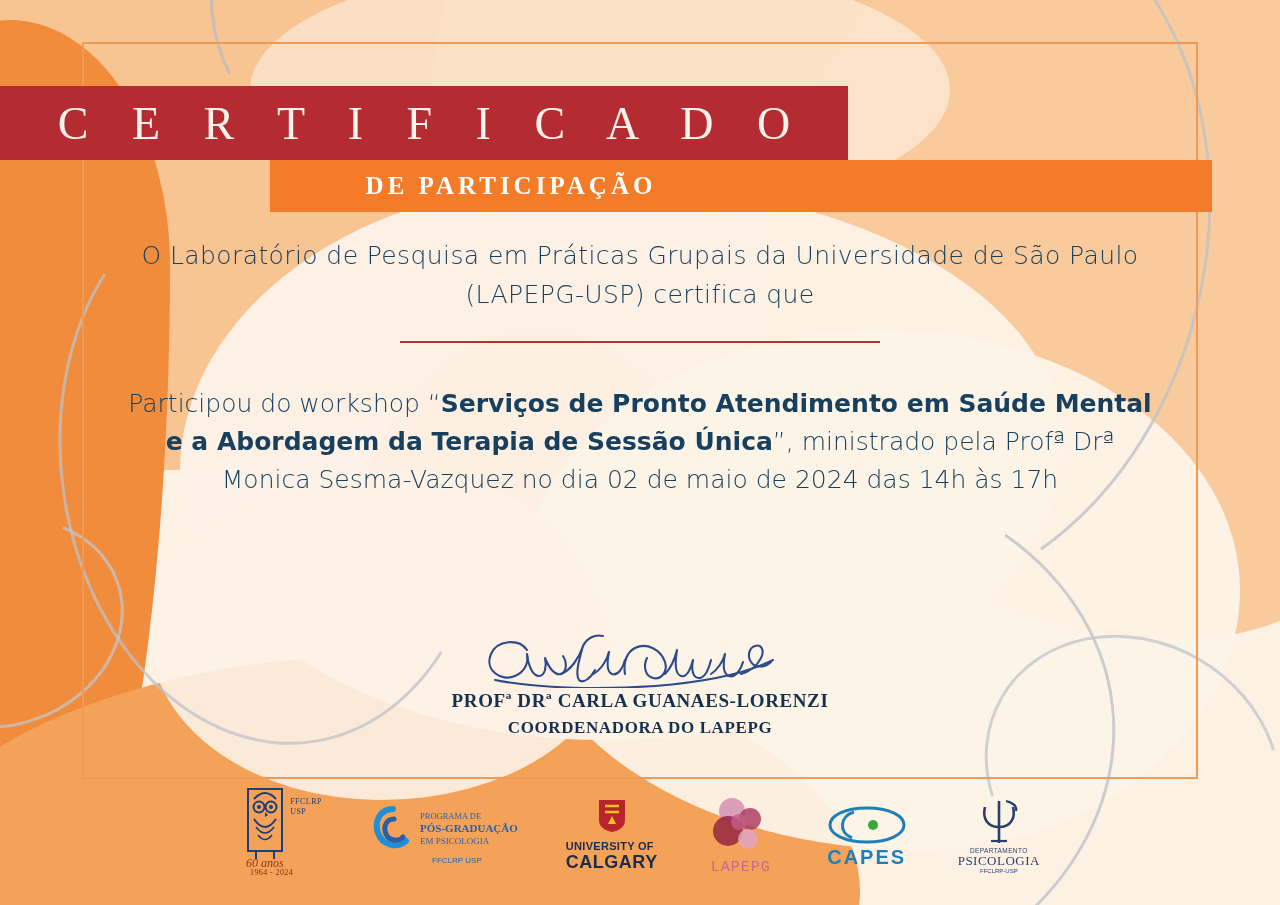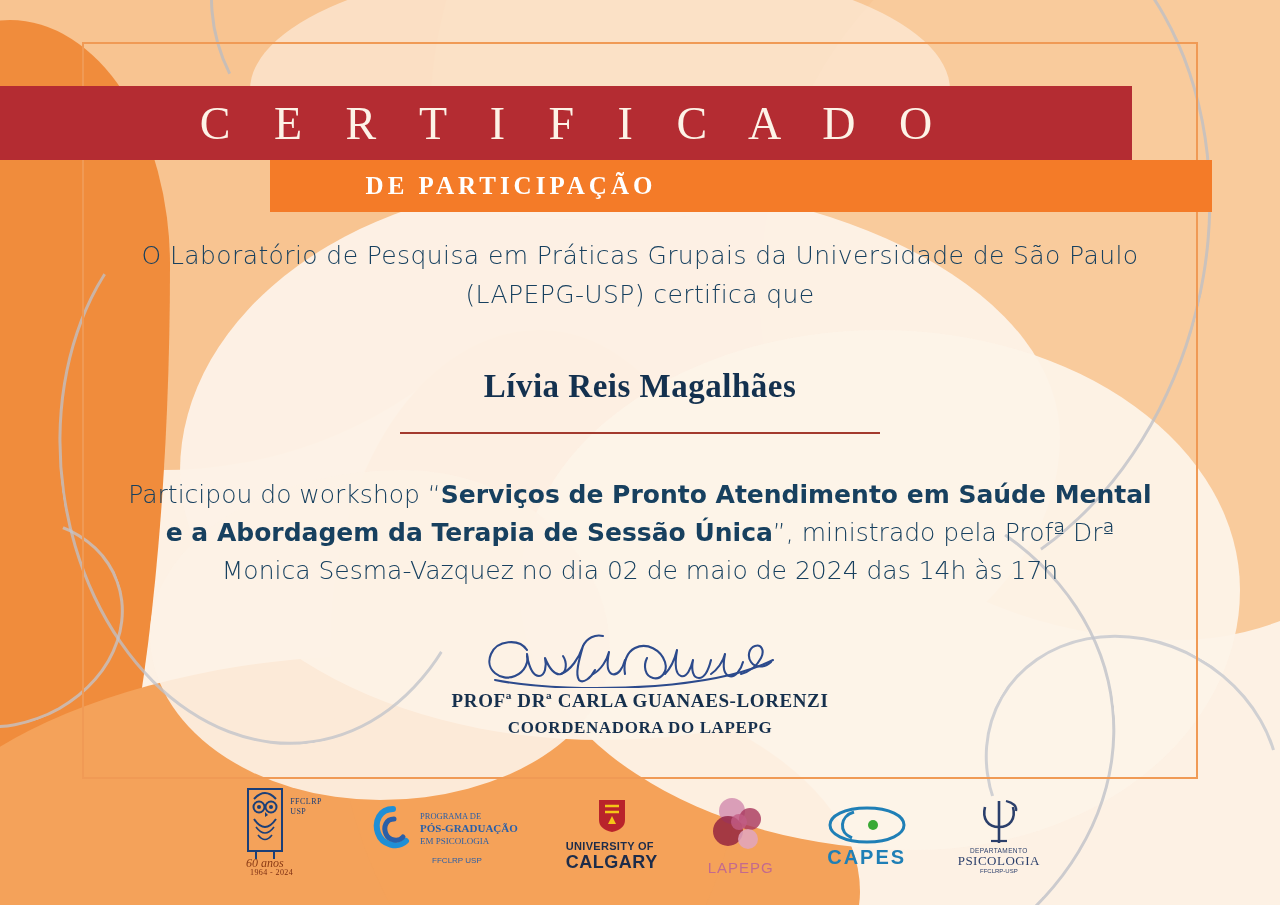--- a/index.html
+++ b/index.html
@@ -154,21 +154,21 @@
     left: 82px; top: 42px;
     width: 1116px; height: 737px;
     border: 2px solid #f09a55;
     box-sizing: border-box;
   }
 
   
   .ribbon-red {
     position: absolute;
     left: 0; top: 86px;
-    width: 1132px; height: 74px;
+    width: 848px; height: 74px;
     background: #b42c32;
     display: flex;
     align-items: center;
     justify-content: center;
   }
   .ribbon-red .title {
     color: #fdf3e7;
     font-family: "Liberation Serif", serif;
     font-size: 46px;
     letter-spacing: 16px;
@@ -320,21 +320,21 @@
   }
   .calgary-text {
     font-family: "Liberation Sans", sans-serif;
     color: #1d2c4a;
     line-height: 1.05;
   }
   .calgary-text .small { font-size: 11px; font-weight: bold; letter-spacing: .3px; }
   .calgary-text .big { font-size: 18px; font-weight: bold; letter-spacing: .5px; }
 
   .lapepg-label {
-    font-family: Liberation Sans, sans-serif;
+    font-family: Liberation Mono, monospace;
     font-size: 15px;
     color: #c36a8e;
     letter-spacing: 1px;
     margin-top: 2px;
   }
   .capes-label {
     font-family: "Liberation Sans", sans-serif;
     font-weight: bold;
     font-size: 20px;
     color: #1f7fb6;
@@ -379,21 +379,20 @@
     <div class="title">C E R T I F I C A D O</div>
   </div>
 
   <div class="ribbon-orange">
     <div class="subtitle">DE PARTICIPAÇÃO</div>
   </div>
 
   <div class="content">
     <div class="intro">O Laboratório de Pesquisa em Práticas Grupais da Universidade de São Paulo (LAPEPG-USP) certifica que</div>
 
-    <div class="recipient">Lívia Reis Magalhães</div>
     <div class="rule"></div>
 
     <div class="body-text">
       <span>Participou do workshop “</span><b>Serviços de Pronto Atendimento em Saúde Mental e a Abordagem da Terapia de Sessão Única</b><span>”, ministrado pela Profª Drª Monica Sesma-Vazquez no dia 02 de maio de 2024 das 14h às 17h</span>
     </div>
   </div>
 
   <div class="signature-block">
     <svg class="sig-svg" width="330" height="58" viewBox="0 0 330 58" aria-hidden="true">
       <g fill="none" stroke="#2c4a8c" stroke-width="2.1" stroke-linecap="round" stroke-linejoin="round">

